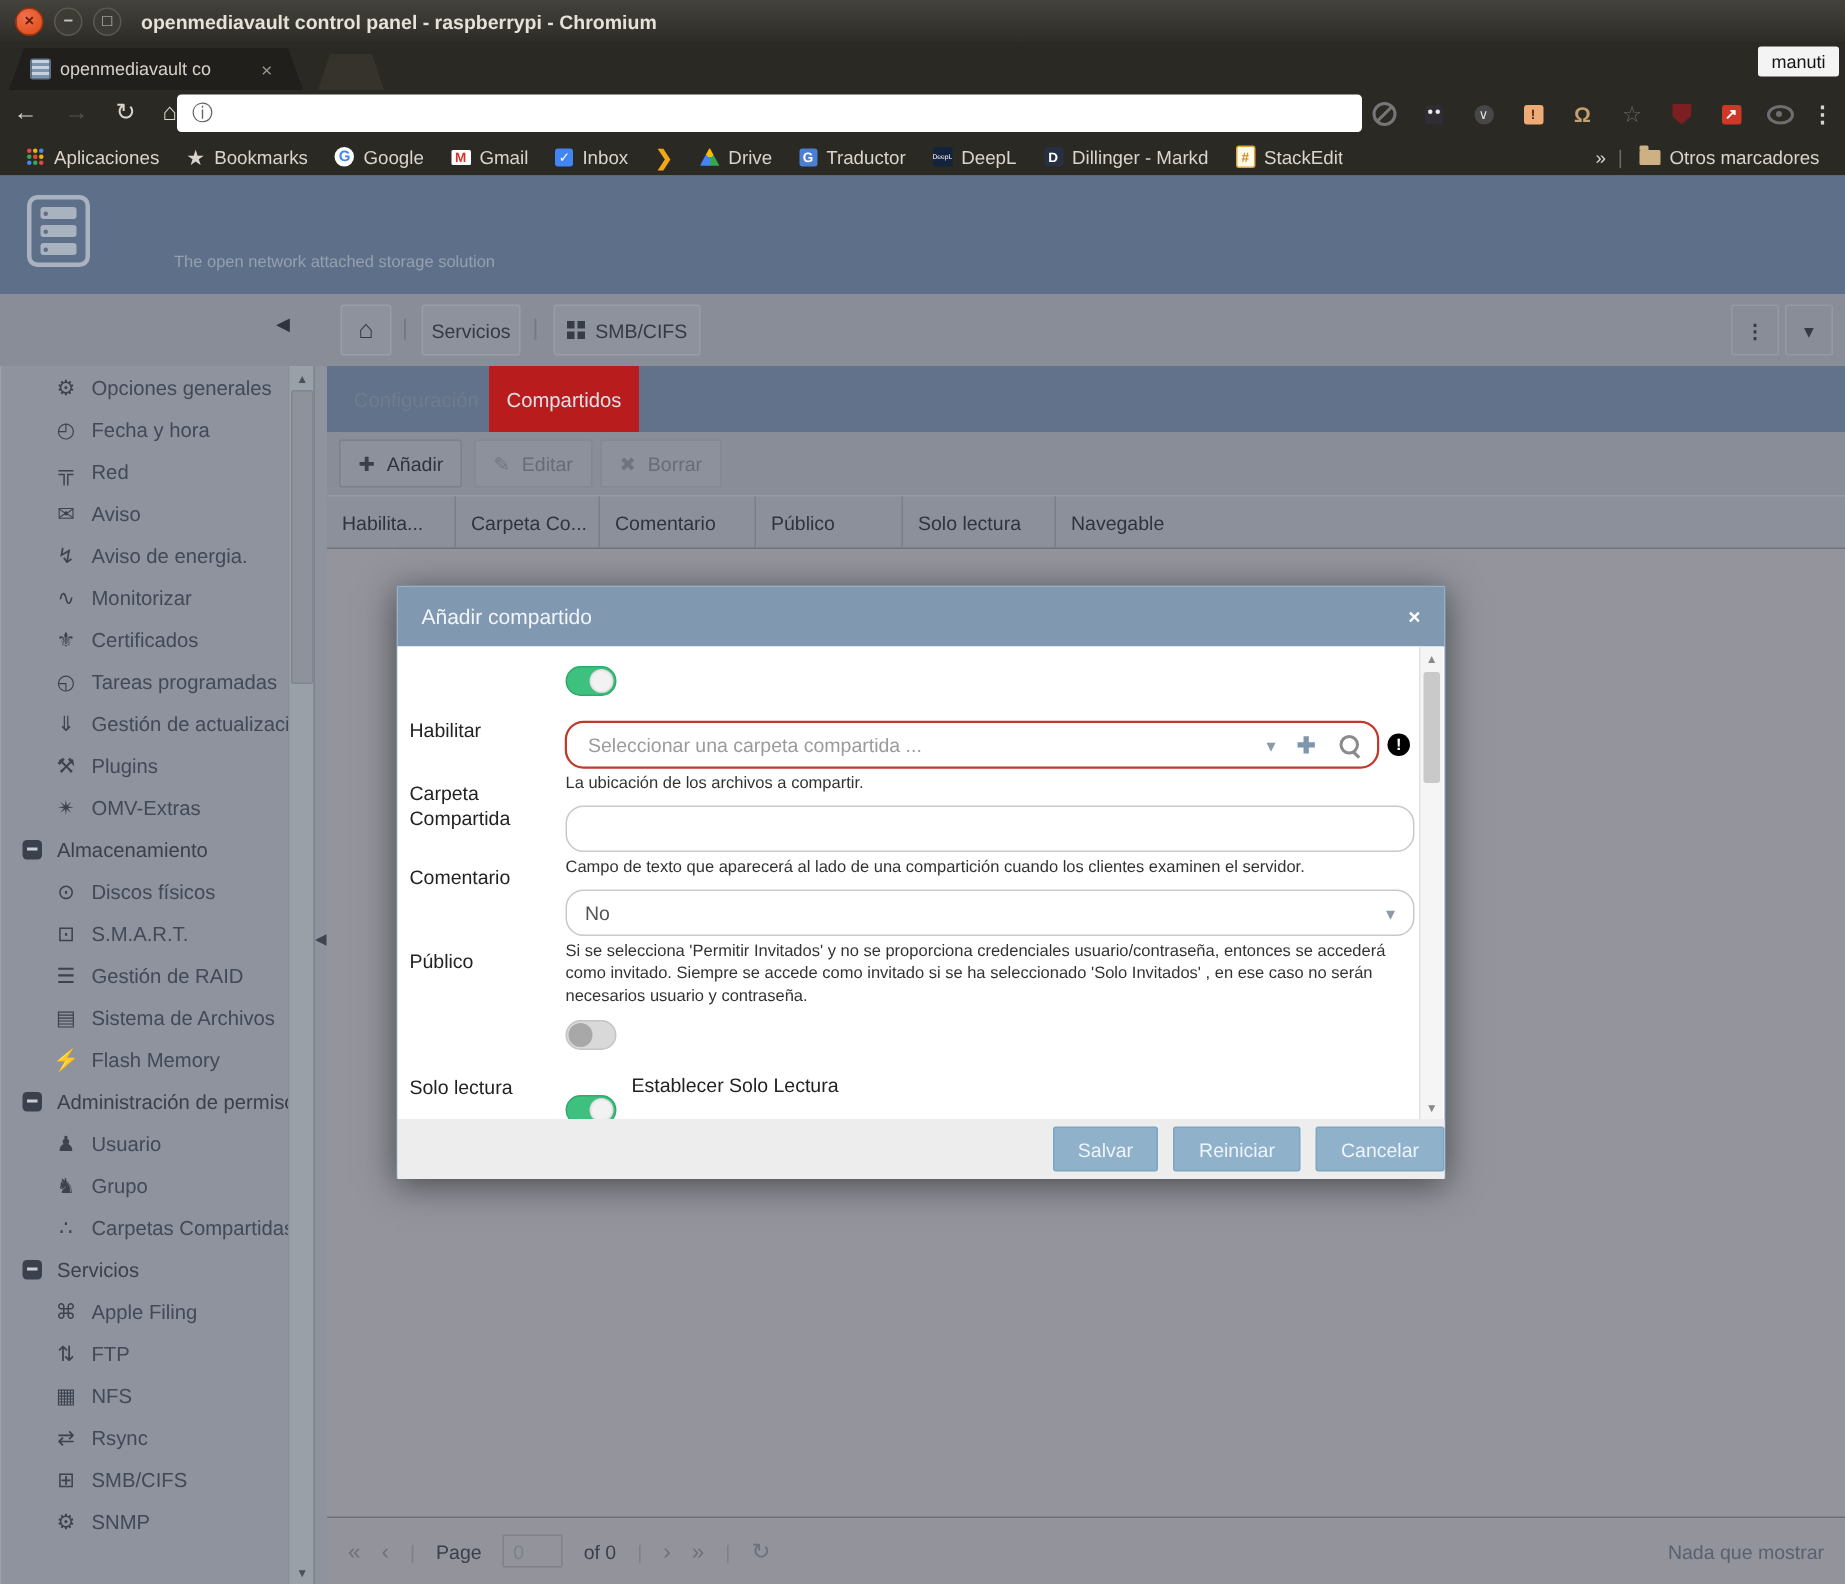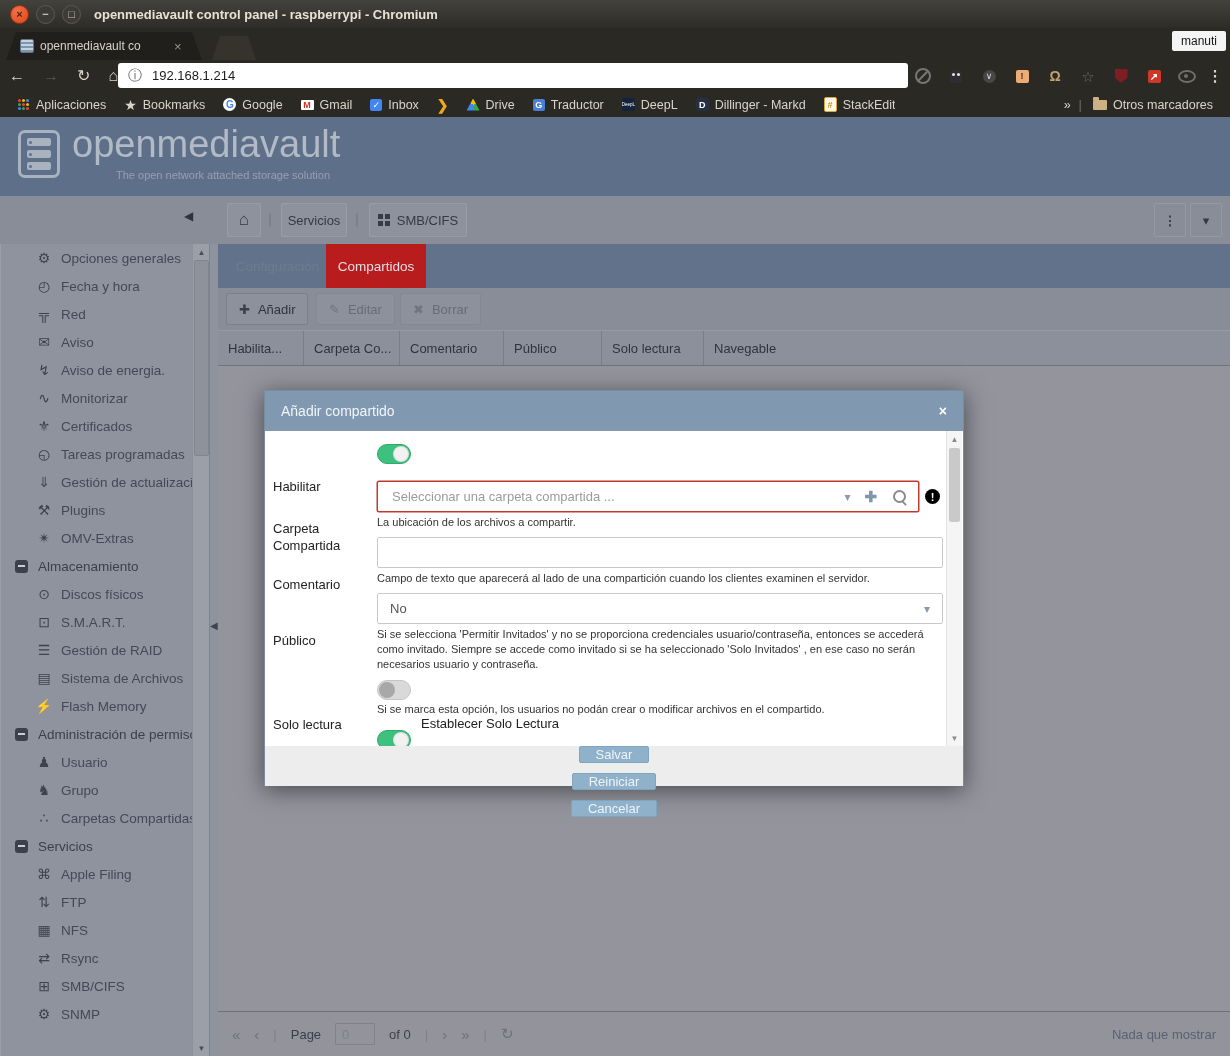--- a/index.html
+++ b/index.html
@@ -171,38 +171,38 @@
   .msb-arrow{width:15px;height:16px;color:#8a8a8a;font-size:8px;display:flex;align-items:center;justify-content:center;}
   #msb-thumb{position:absolute;left:2px;top:17px;width:11px;height:74px;background:#c9c9c9;border-radius:2px;}
   .frow-label{position:absolute;left:8px;width:96px;font-size:13px;color:#222;line-height:17px;margin-top:32px;}
   .helper{position:absolute;left:112px;font-size:11px;color:#333;line-height:15px;}
   .tgl{position:absolute;width:34px;height:20px;border-radius:10px;box-sizing:border-box;}
   .tgl.on{background:#3ec17e;border:1px solid #2fa96c;}
   .tgl.on::after{content:"";position:absolute;right:1px;top:1px;width:16px;height:16px;border-radius:50%;background:#f2f2f2;box-shadow:inset 0 0 2px rgba(0,0,0,.25);}
   .tgl.off{background:#d9d9d9;border:1px solid #c4c4c4;}
   .tgl.off::after{content:"";position:absolute;left:1px;top:1px;width:16px;height:16px;border-radius:50%;background:#a8a8a8;}
   .tgl-label{position:absolute;font-size:13px;color:#222;margin-top:32px;}
-  .fld{position:absolute;left:112px;height:31px;background:#fff;border:1px solid #c9c9c9;border-radius:2px;
+  .fld{position:absolute;left:112px;height:31px;background:#fff;border:1px solid #c9c9c9;border-radius:12px;
     box-sizing:border-box;display:flex;align-items:center;padding:0 12px;font-size:13px;color:#555;}
   #combo-carpeta{border:1px solid #c0392b;box-shadow:0 0 0 0.5px #c0392b;width:542px;}
   #combo-carpeta input{border:none;outline:none;flex:1;font-size:13px;color:#444;background:transparent;
     font-family:"Liberation Sans",sans-serif;}
   #combo-carpeta input::placeholder{color:#9b9b9b;}
   .combo-caret{color:#8a9aa9;font-size:12px;margin-left:8px;}
   .combo-plus{color:#7e97ad;font-size:15px;font-weight:bold;margin-left:14px;}
   .lens{width:9px;height:9px;border:2px solid #8a8a8a;border-radius:50%;position:relative;margin-left:16px;flex:none;}
   .lens::after{content:"";position:absolute;left:8px;top:8px;width:2px;height:6px;background:#8a8a8a;transform:rotate(-45deg);}
   .erricon{position:absolute;width:15px;height:15px;background:#000;border-radius:50%;color:#fff;
     font-size:11px;font-weight:bold;display:flex;align-items:center;justify-content:center;}
   #input-comentario{width:566px;}
   #input-comentario input{border:none;outline:none;flex:1;font-size:13px;color:#444;background:transparent;font-family:"Liberation Sans",sans-serif;}
   #select-publico{width:566px;justify-content:center;}
   #select-publico .combo-caret{margin-left:auto;}
   #modal-footer{position:absolute;left:0;top:355px;width:698px;height:40px;background:#ededed;
-    display:flex;align-items:center;justify-content:space-between;gap:10px;flex-direction:column;}
+    display:flex;align-items:center;justify-content:flex-end;gap:10px;}
   .mbtn{height:30px;background:#8fb1ca;border:1px solid #7ea6c2;border-radius:2px;color:#edf4fa;
     font-size:13px;display:flex;align-items:center;justify-content:center;padding:0 16px;box-sizing:border-box;}
 </style>
 </head>
 <body>
 
 <div class="abs flex" id="titlebar">
   <div style="width:10px"></div>
   <div class="winbtn close">×</div>
   <div class="winbtn minmax">−</div>
@@ -220,21 +220,20 @@
   <div id="profile-badge">manuti</div>
 </div>
 
 <div class="abs flex" id="navrow">
   <span class="navic">←</span>
   <span class="navic disabled">→</span>
   <span class="navic">↻</span>
   <span class="navic">⌂</span>
   <div id="urlbar">
     <span id="info-icon">ⓘ</span>
-    <input id="url-input" value="192.168.1.214" style="">
   </div>
   <div class="ext" style="position:absolute;left:908px;">
       <span class="x-slash"></span>
     </div>
   <div class="ext" style="position:absolute;left:941px;">
       <span class="x-ghost"></span>
     </div>
   <div class="ext" style="position:absolute;left:974px;">
       <span class="x-pocket">∨</span>
     </div>
@@ -314,21 +313,20 @@
       <span>Otros marcadores</span>
     </div>
 </div>
 
 <div class="abs" id="omv-header">
   <div id="omv-logo-box">
     <div class="logo-bar"></div>
       <div class="logo-bar"></div>
       <div class="logo-bar" style="margin-bottom:0"></div>
   </div>
-  <div id="omv-logo-text">openmediavault</div>
   <div id="omv-tagline">The open network attached storage solution</div>
 </div>
 
 <div class="abs" id="omv-navbar">
   <span id="collapse-left">◀</span>
   <div class="crumb-btn" style="left:227px;width:34px;font-size:17px;">
       <span>⌂</span>
     </div>
   <span class="crumb-sep" style="left:268px;">|</span>
   <div class="crumb-btn" style="left:281px;width:66px;">
@@ -545,21 +543,20 @@
     <div class="frow-label" style="top:169px;">Público</div>
     <div class="fld" id="select-publico" style="top:162px;">
       <span>No</span>
       <span class="combo-caret">▾</span>
     </div>
     <div class="helper" style="top:196px;width:568px;">Si se selecciona 'Permitir Invitados' y no se proporciona credenciales usuario/contraseña, entonces se accederá como invitado. Siempre se accede como invitado si se ha seleccionado 'Solo Invitados' , en ese caso no serán necesarios usuario y contraseña.</div>
 
     <div class="frow-label" style="top:253px;">Solo lectura</div>
     <div class="tgl off" style="left:112px;top:249px;"></div>
     <div class="tgl-label" style="left:156px;top:253px;">Establecer Solo Lectura</div>
-    <div class="helper" style="top:271px;">Si se marca esta opción, los usuarios no podán crear o modificar archivos en el compartido.</div>
 
     <div class="frow-label" style="top:303px;">Navegable</div>
     <div class="tgl on" style="left:112px;top:299px;"></div>
     <div class="tgl-label" style="left:156px;top:303px;">Establecer como navegable</div>
   </div>
 
   <div id="modal-scrollbar">
     <div class="msb-arrow">▲</div>
     <div id="msb-thumb"></div>
     <div class="msb-arrow" style="position:absolute;bottom:0;">▼</div>

